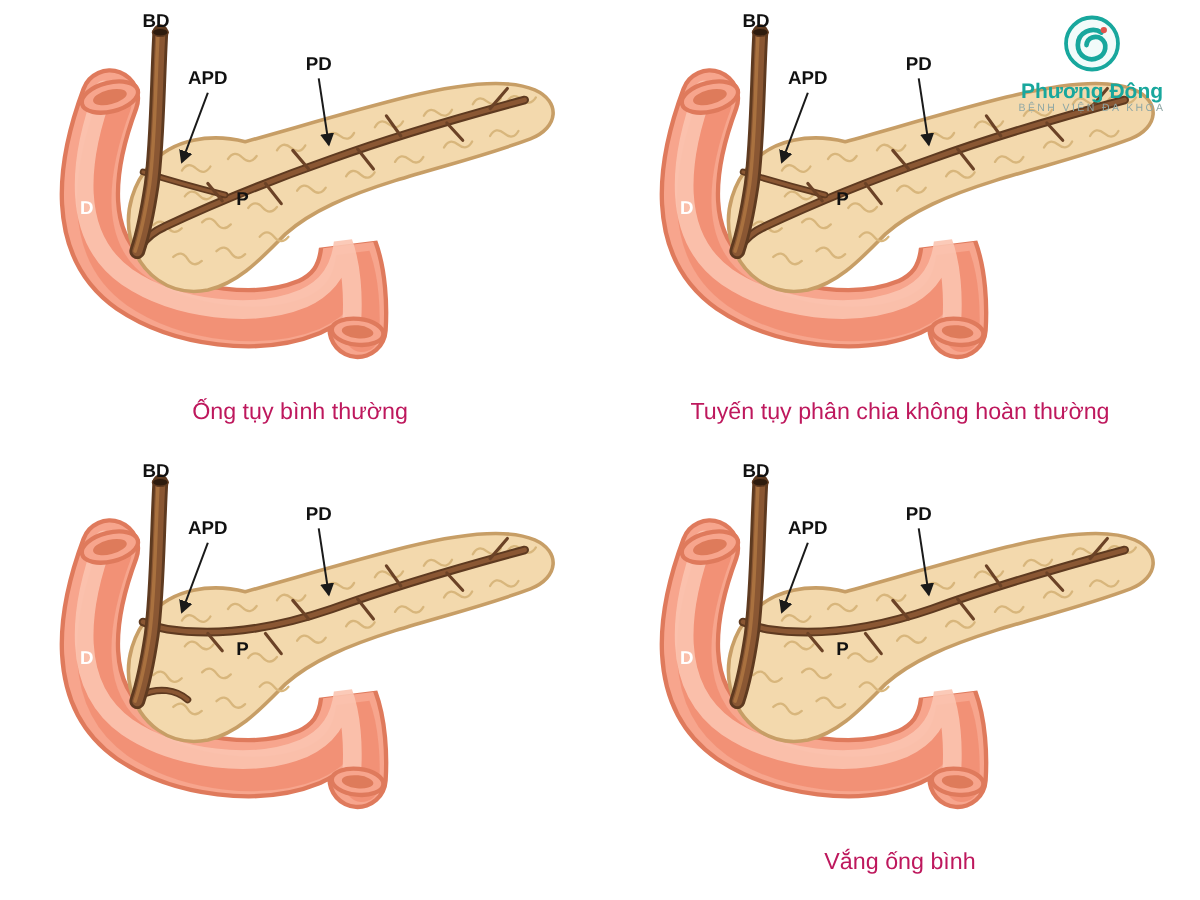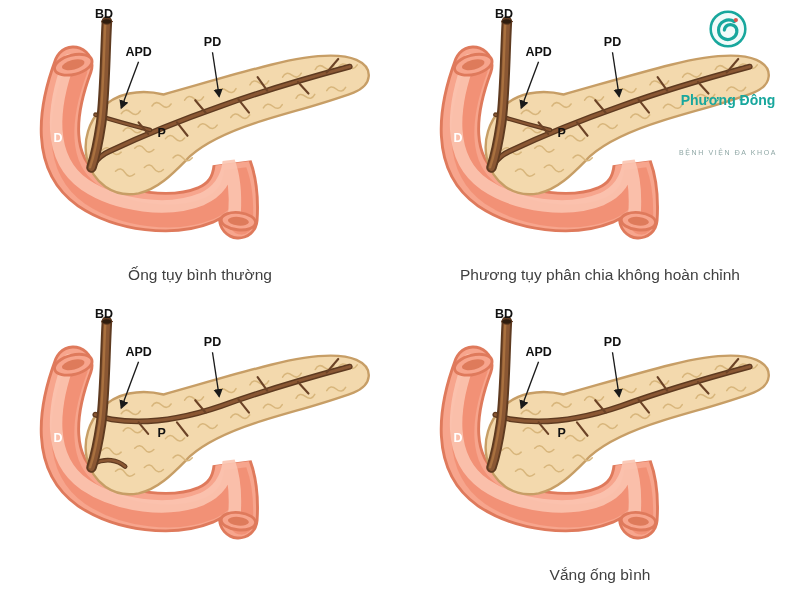--- a/index.html
+++ b/index.html
@@ -8,30 +8,30 @@
     font-family:"Liberation Sans", sans-serif; overflow:hidden;
   }
   .grid {
     display:grid;
     grid-template-columns:400px 400px;
     grid-template-rows:300px 300px;
     border-radius:16px;
   }
   .panel { display:flex; flex-direction:column; align-items:center; }
   .illustration { width:384px; height:248px; margin-top:6px; flex:0 0 auto; }
-  .caption { margin-top:12px; font-size:15.5px; color:#404040; text-align:center; }
+  .caption { margin-top:12px; font-size:15.5px; color:#be185d; text-align:center; }
 
   
   .lbl { font-family:"Liberation Sans", sans-serif; font-weight:bold; font-size:13px; fill:#111; }
   .lbl-white { fill:#ffffff; }
   .arrow { stroke:#1a1a1a; stroke-width:1.4; fill:none; }
 
   
   .logo { position:absolute; top:8px; right:12px; width:120px;
-          display:flex; flex-direction:column; align-items:center;gap:40px; }
+          display:flex; flex-direction:column; align-items:center; }
   .logo-brand { color:#18A79D; font-weight:bold; font-size:14px; margin-top:2px; }
   .logo-tagline { color:#8fa7a5; font-size:7px; letter-spacing:1.6px; margin-top:1px; white-space:nowrap; }
 </style>
 </head>
 <body>
 
 <svg width="0" height="0" style="position:absolute" aria-hidden="true">
   <defs>
     <marker id="arrowhead" markerWidth="8" markerHeight="8" refX="5.5" refY="3.5" orient="auto">
       <path d="M0 0 L6.5 3.5 L0 7 Z" fill="#1a1a1a"></path>
@@ -151,21 +151,21 @@
         <g>
           <line class="arrow" x1="136" y1="58" x2="118" y2="106" marker-end="url(#arrowhead)"></line>
           <line class="arrow" x1="213" y1="48" x2="220" y2="94" marker-end="url(#arrowhead)"></line>
         </g>
         <text x="100" y="12" text-anchor="middle" class="lbl">BD</text>
         <text x="136" y="52" text-anchor="middle" class="lbl">APD</text>
         <text x="213" y="42" text-anchor="middle" class="lbl">PD</text>
         <text x="52" y="142" text-anchor="middle" class="lbl lbl-white">D</text>
         <text x="160" y="136" text-anchor="middle" class="lbl">P</text>
       </svg>
-      <div class="caption">Phương tụy phân chia không hoàn chỉnh</div>
+      <div class="caption">Tuyến tụy phân chia không hoàn thường</div>
     </div>
 
     <div class="panel">
       <svg class="illustration" viewBox="0 0 400 258">
         <use href="#shape-duodenum"></use>
         <use href="#shape-pancreas"></use>
         <use href="#ducts-separate"></use>
         <g fill="none" stroke-linecap="round">
           <path d="M 89 164 C 102 158, 114 160, 122 167" stroke="#5E3A20" stroke-width="5"></path>
           <path d="M 89 164 C 102 158, 114 160, 122 167" stroke="#8A5733" stroke-width="2.6"></path>

